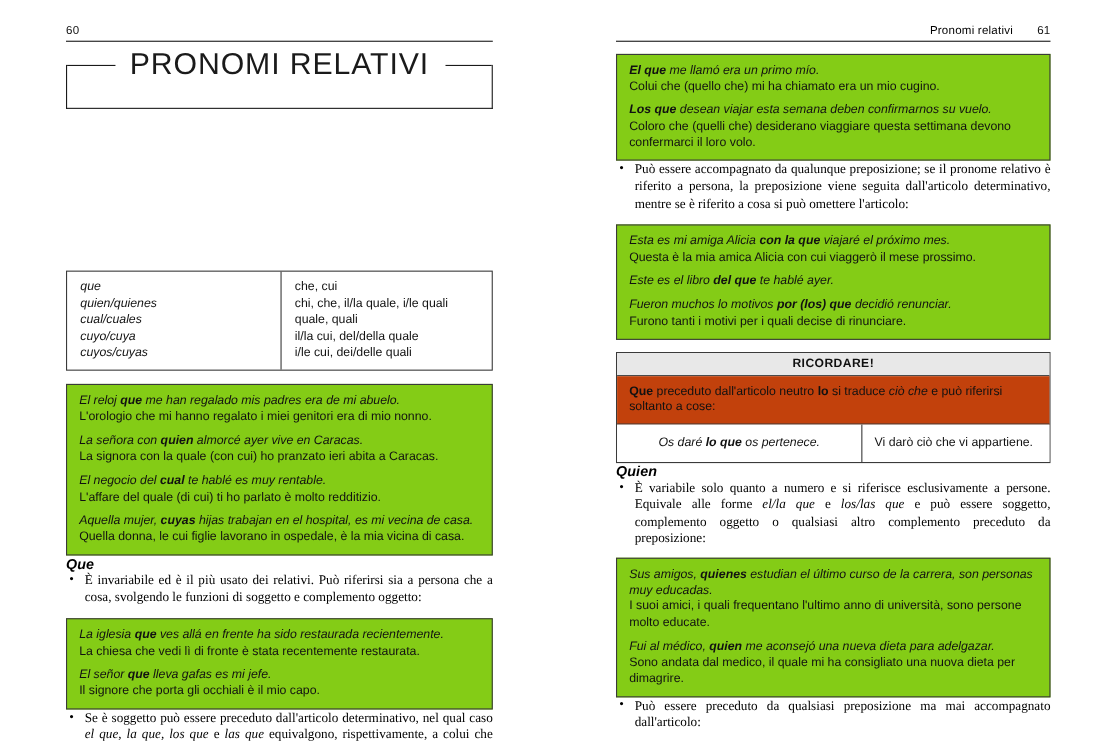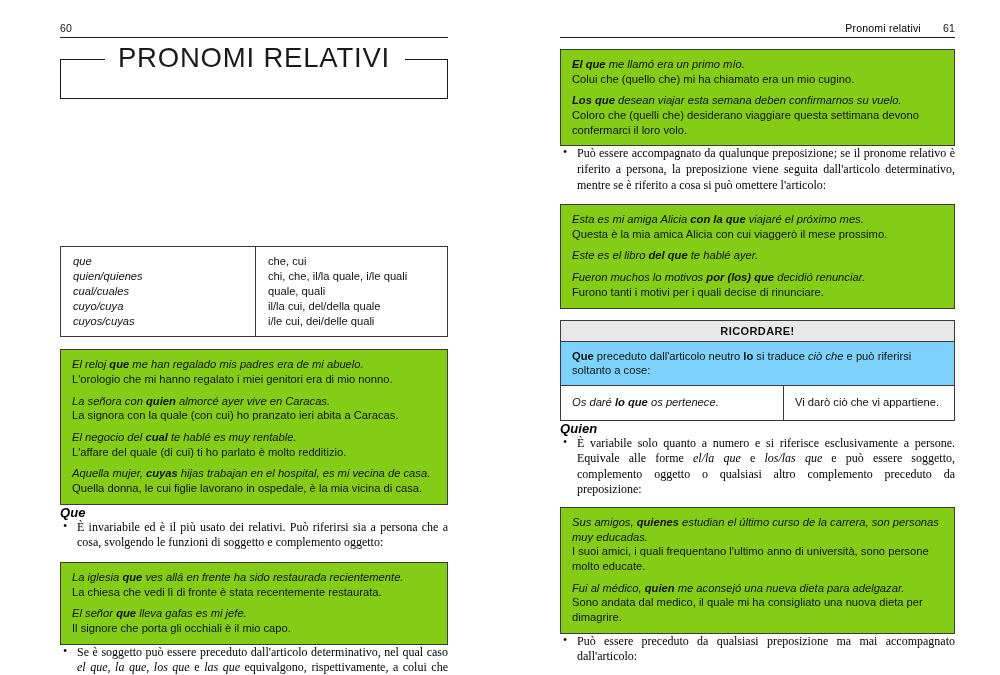--- a/index.html
+++ b/index.html
@@ -128,36 +128,37 @@
   .ric .ric-head {
     background: #e8e8e8;
     border-bottom: 1.1px solid #3a3a3a;
     text-align: center;
     font-weight: bold;
     font-size: 11px;
     letter-spacing: .4px;
     padding: 4px 0 4px 0;
   }
   .ric .ric-desc {
-    background: #7dd3fc;
+    background: #c2410c;
     border-bottom: 1.1px solid #3a3a3a;
     padding: 7px 11px 7px 11px;
     line-height: 1.31;
   }
   .ric .ric-desc b { font-weight: bold; }
   .ric .ric-desc em { font-style: italic; }
   .ric .ric-split { display: flex; background: #fff; }
   .ric .ric-split .cell {
     padding: 9px 11px 10px 11px;
     line-height: 1.31;
   }
   .ric .ric-split .cell-l {
     width: 200px; flex: none;
     font-style: italic;
     border-right: 1.1px solid #3a3a3a;
+    text-align: center;
   }
   .ric .ric-split .cell-l b { font-weight: bold; }
   .ric .ric-split .cell-r { flex: 1; }
 
   .gap-table   { margin-top: 147px; }
   .gap-a       { margin-top: 12px; }
   .gap-sec     { margin-top: 24px; }
   .gap-bullet  { margin-top: 11px; }
   .gap-box     { margin-top: 11px; }
   .gap-box-tight { margin-top: 9px; }

